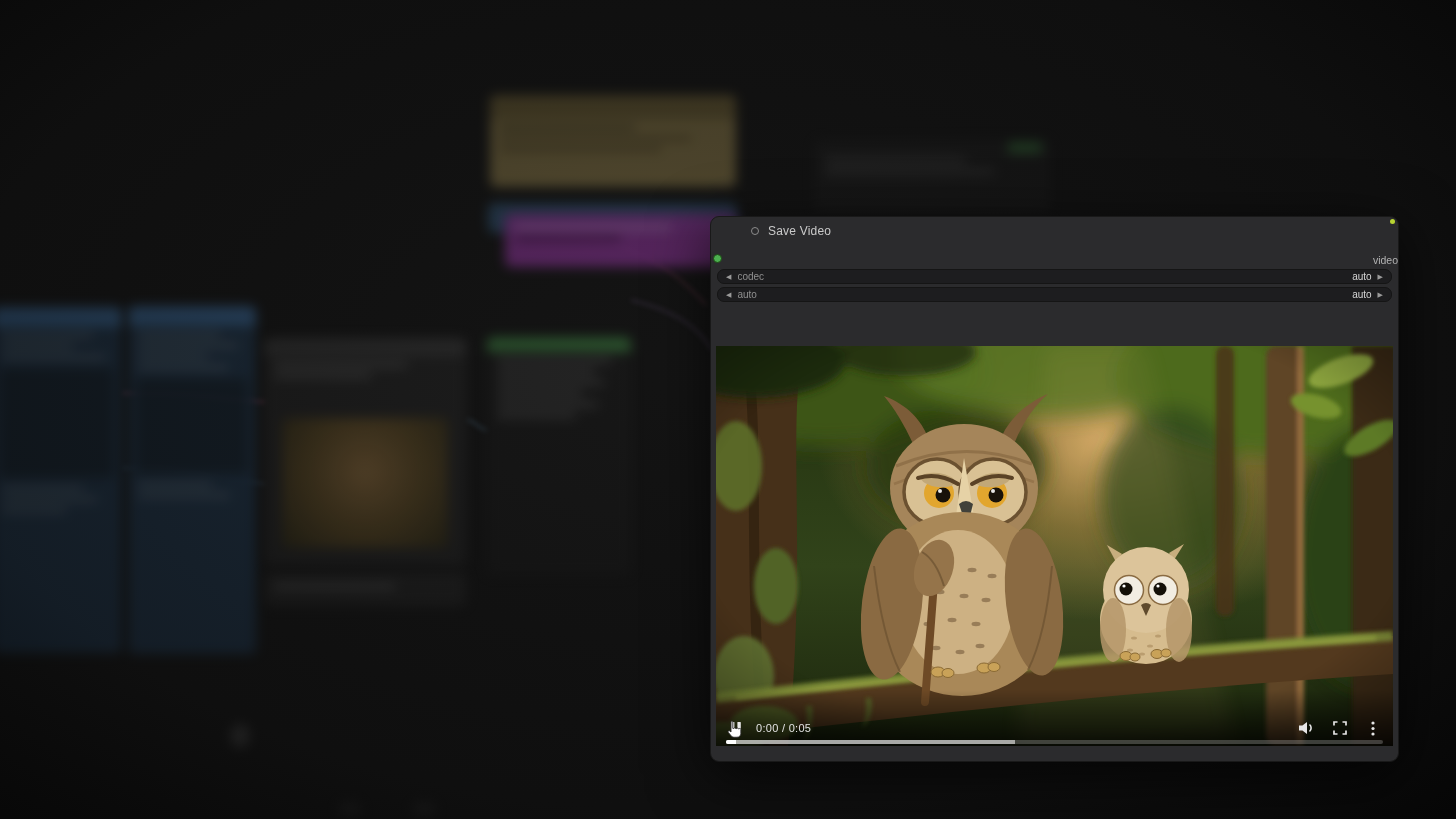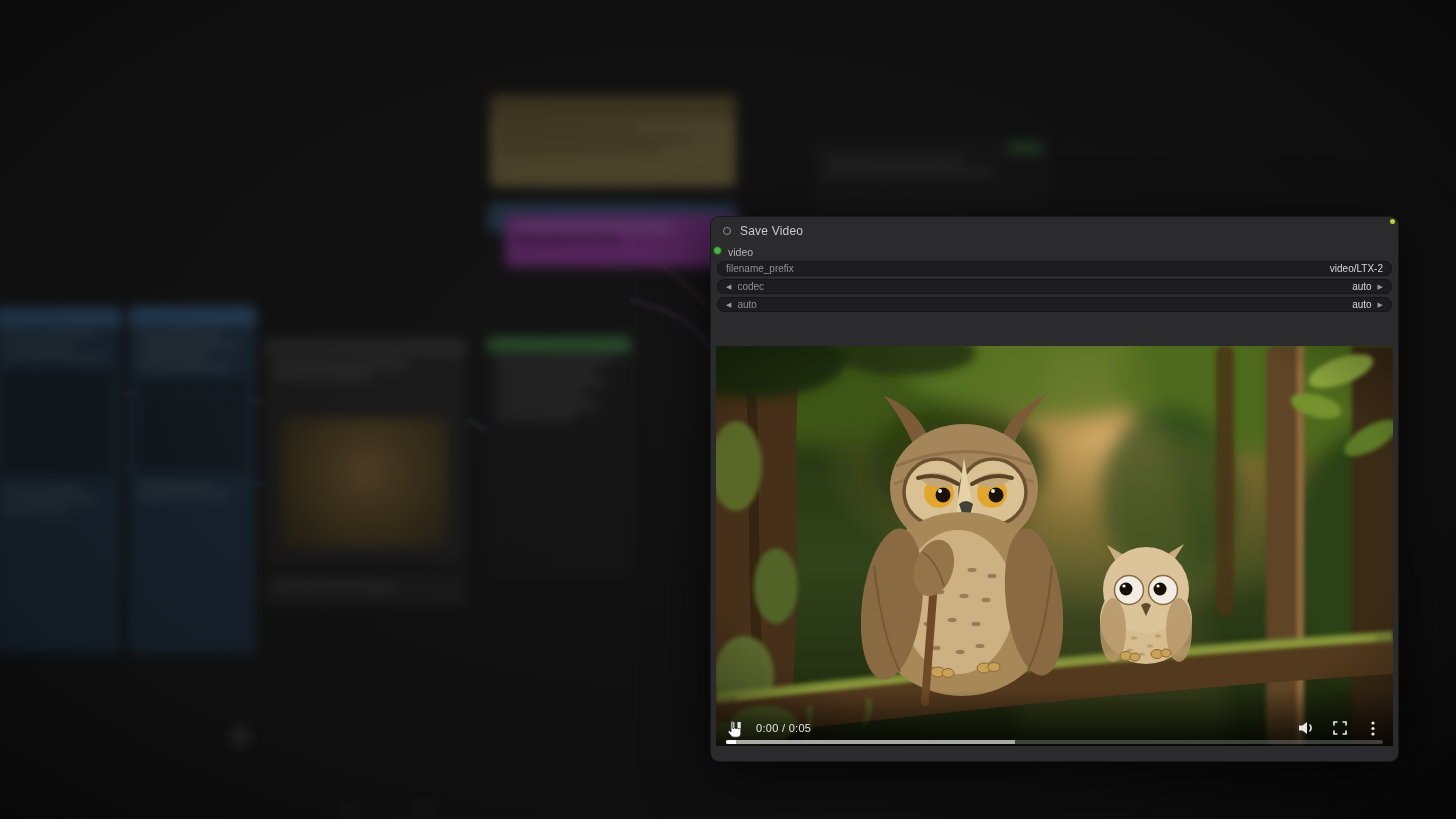--- a/index.html
+++ b/index.html
@@ -13,24 +13,24 @@
   .bg-wires{position:absolute;inset:0;filter:blur(2.5px);}
   .dim-overlay{position:absolute;inset:0;z-index:2;pointer-events:none;
     background:radial-gradient(ellipse at 48% 45%, rgba(5,5,5,.30) 0%, rgba(5,5,5,.55) 70%, rgba(0,0,0,.75) 100%);}
   .bg-smudge{position:absolute;filter:blur(6px);border-radius:50%;}
 
   
   .panel{position:absolute;left:710px;top:216px;width:687px;height:544px;z-index:10;
          background:#2b2b2d;border:1px solid #191919;border-radius:9px;
          box-shadow:0 14px 60px rgba(0,0,0,.7);}
   .accent-dot{position:absolute;right:3px;top:2px;width:5px;height:5px;border-radius:50%;background:#b8d432;}
-  .panel-header{display:flex;align-items:center;gap:9px;padding:7px 12px 3px;}
+  .panel-header{display:flex;align-items:center;gap:9px;padding:7px 12px 3px;margin-left:28px;}
   .collapse-dot{width:8px;height:8px;border-radius:50%;border:1.5px solid #8c8c8c;box-sizing:border-box;flex:none;}
   .panel-title{font-size:12px;color:#cacaca;letter-spacing:.2px;}
-  .slot-row{position:relative;height:16px;margin-top:1px;}
+  .slot-row{position:relative;height:16px;margin-top:9px;text-align:right;}
   .slot-dot{position:absolute;left:2px;top:4px;width:9px;height:9px;border-radius:50%;
             background:#4caf50;border:1px solid #1d4a14;box-sizing:border-box;}
   .slot-label{margin-left:17px;font-size:10.5px;color:#b2b2b2;}
   .widget-row{display:flex;align-items:center;justify-content:space-between;height:13px;
               margin:3px 6px 0;padding:0 8px;background:#1d1d1f;border:1px solid #151515;
               border-radius:7px;font-size:10px;line-height:13px;}
   .wgroup{display:flex;align-items:center;gap:6px;}
   .widget-label{color:#8f8f8f;}
   .widget-value{color:#d6d6d6;}
   .arrow{font-size:7px;color:#9a9a9a;line-height:1;}
@@ -145,28 +145,20 @@
     <div class="panel-header">
       <span class="collapse-dot"></span>
       <span class="panel-title">Save Video</span>
     </div>
 
     <div class="slot-row">
       <span class="slot-dot"></span>
       <span class="slot-label">video</span>
     </div>
 
-    <div class="widget-row">
-      <span class="wgroup">
-        <span class="widget-label">filename_prefix</span>
-      </span>
-      <span class="wgroup">
-        <span class="widget-value">video/LTX-2</span>
-      </span>
-    </div>
 
     <div class="widget-row">
       <span class="wgroup">
         <span class="arrow">◀</span>
         <span class="widget-label">codec</span>
       </span>
       <span class="wgroup">
         <span class="widget-value">auto</span>
         <span class="arrow">▶</span>
       </span>

